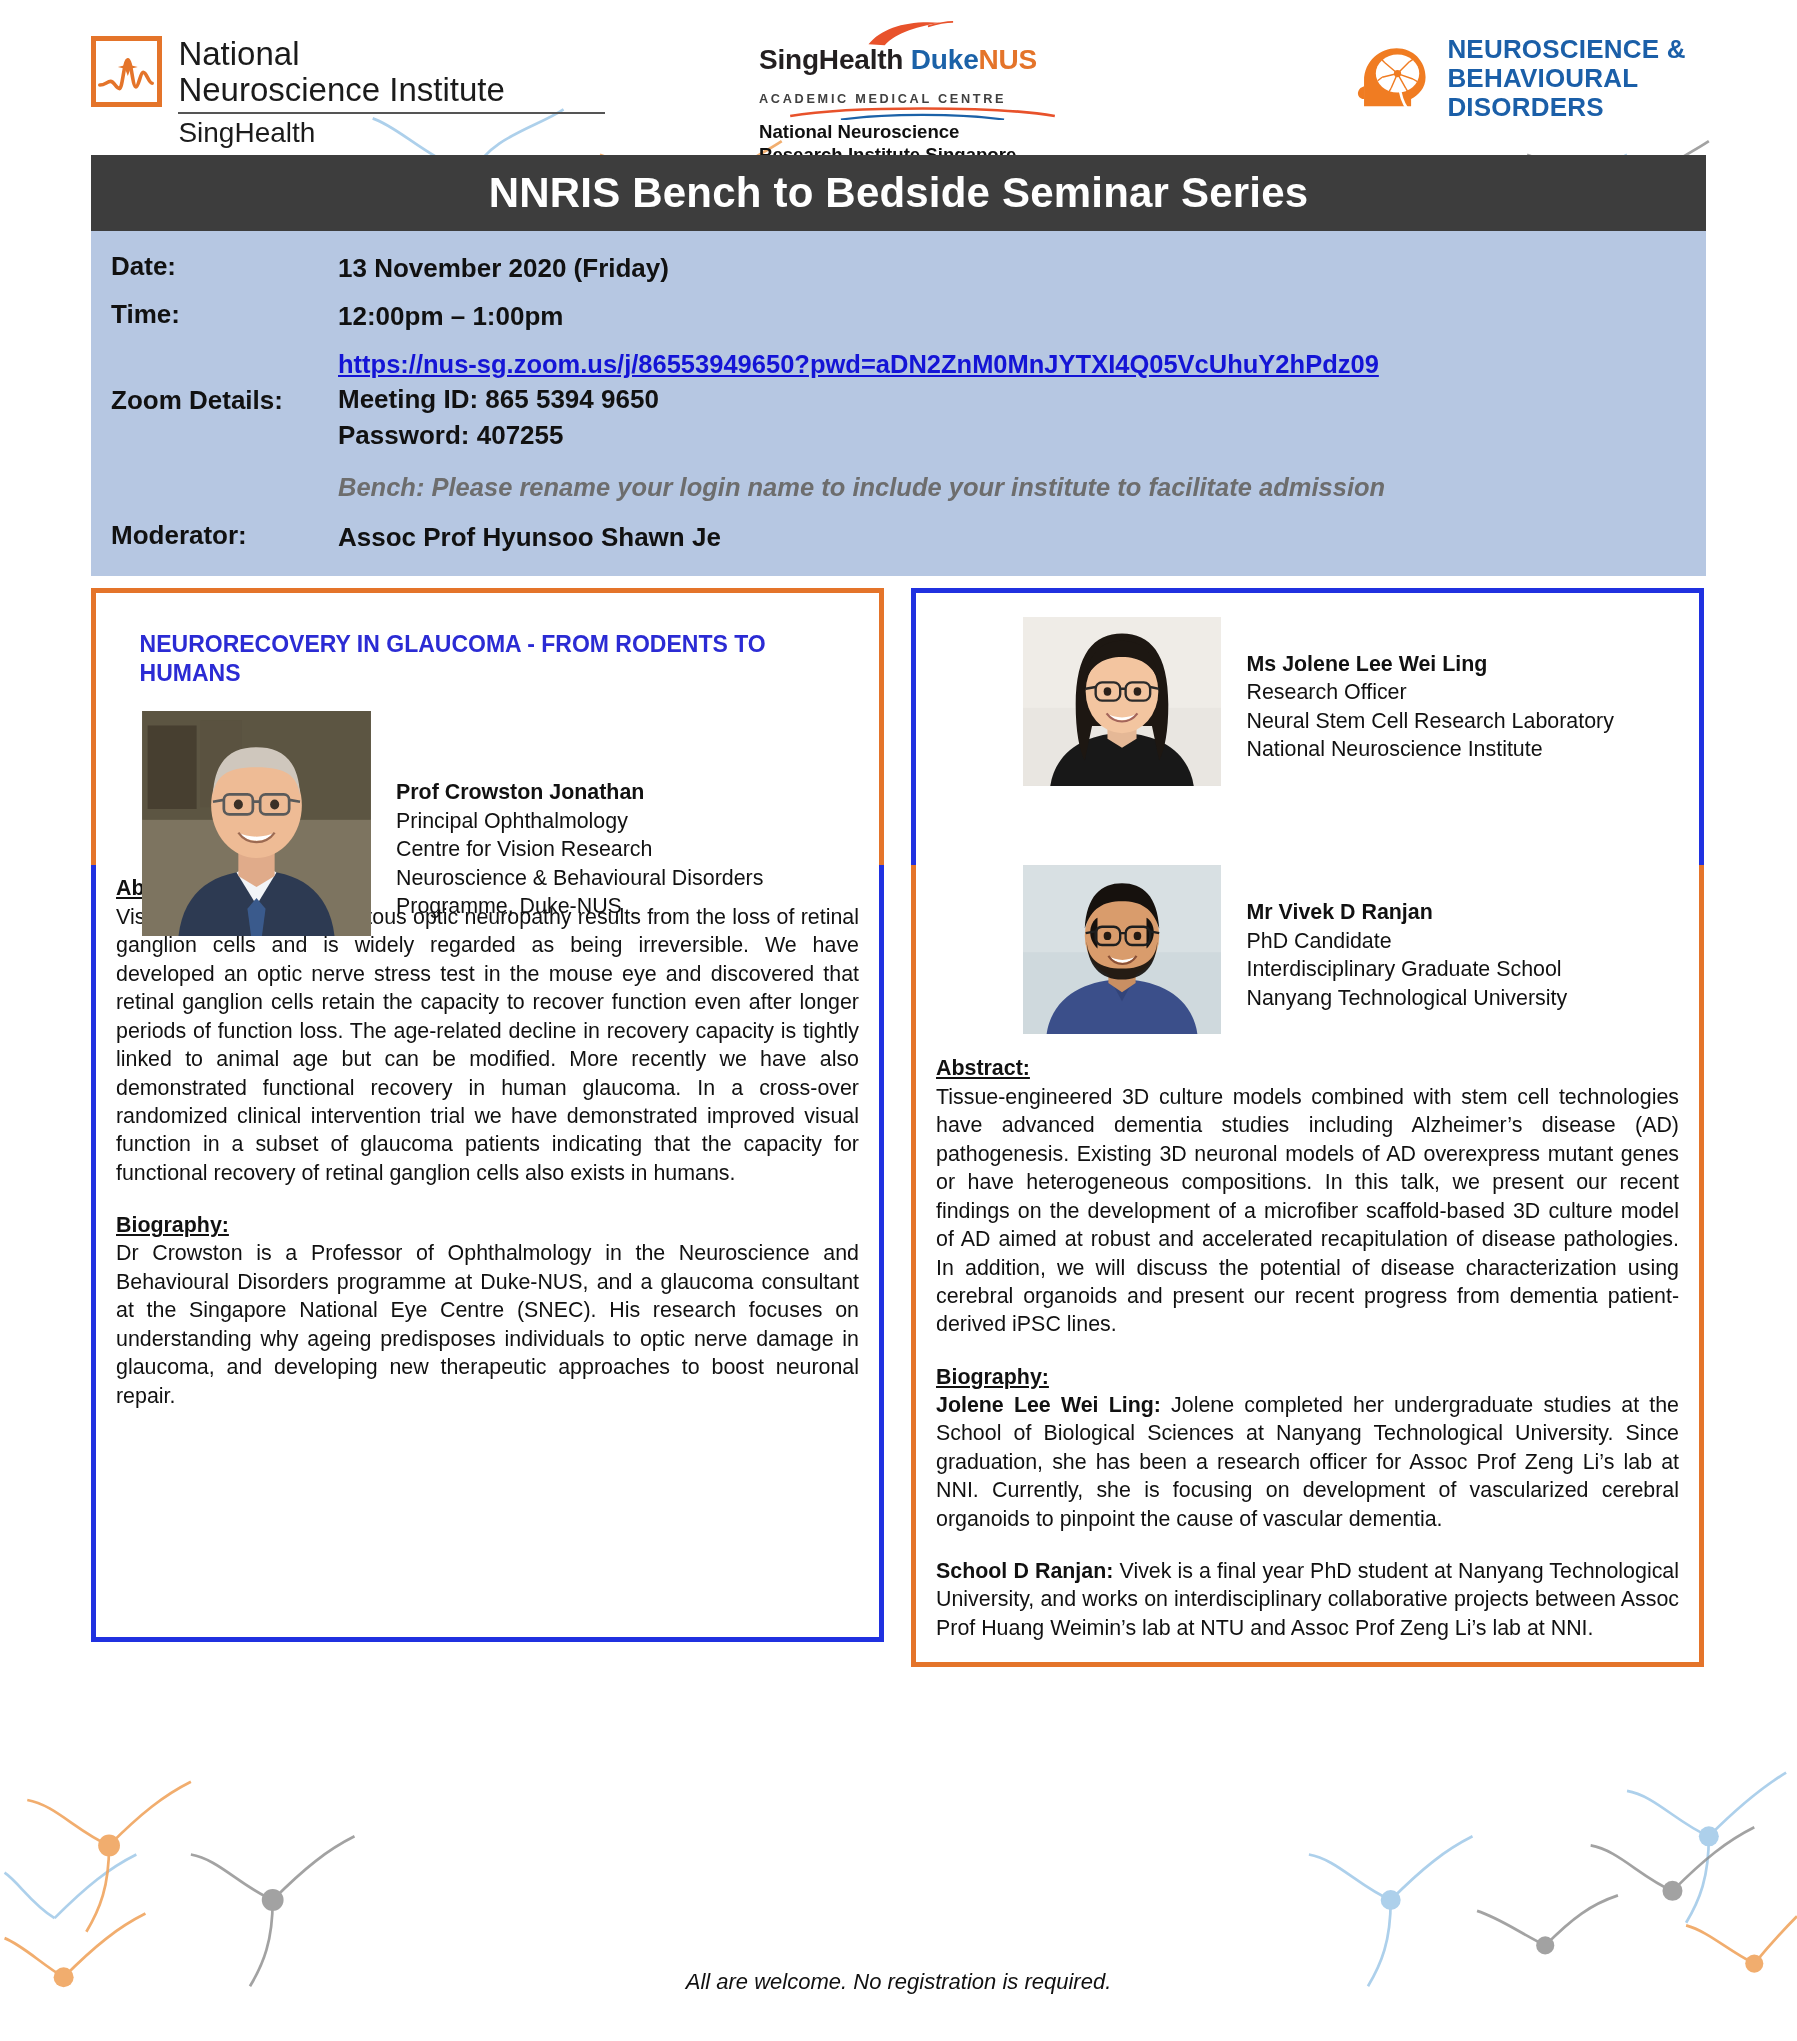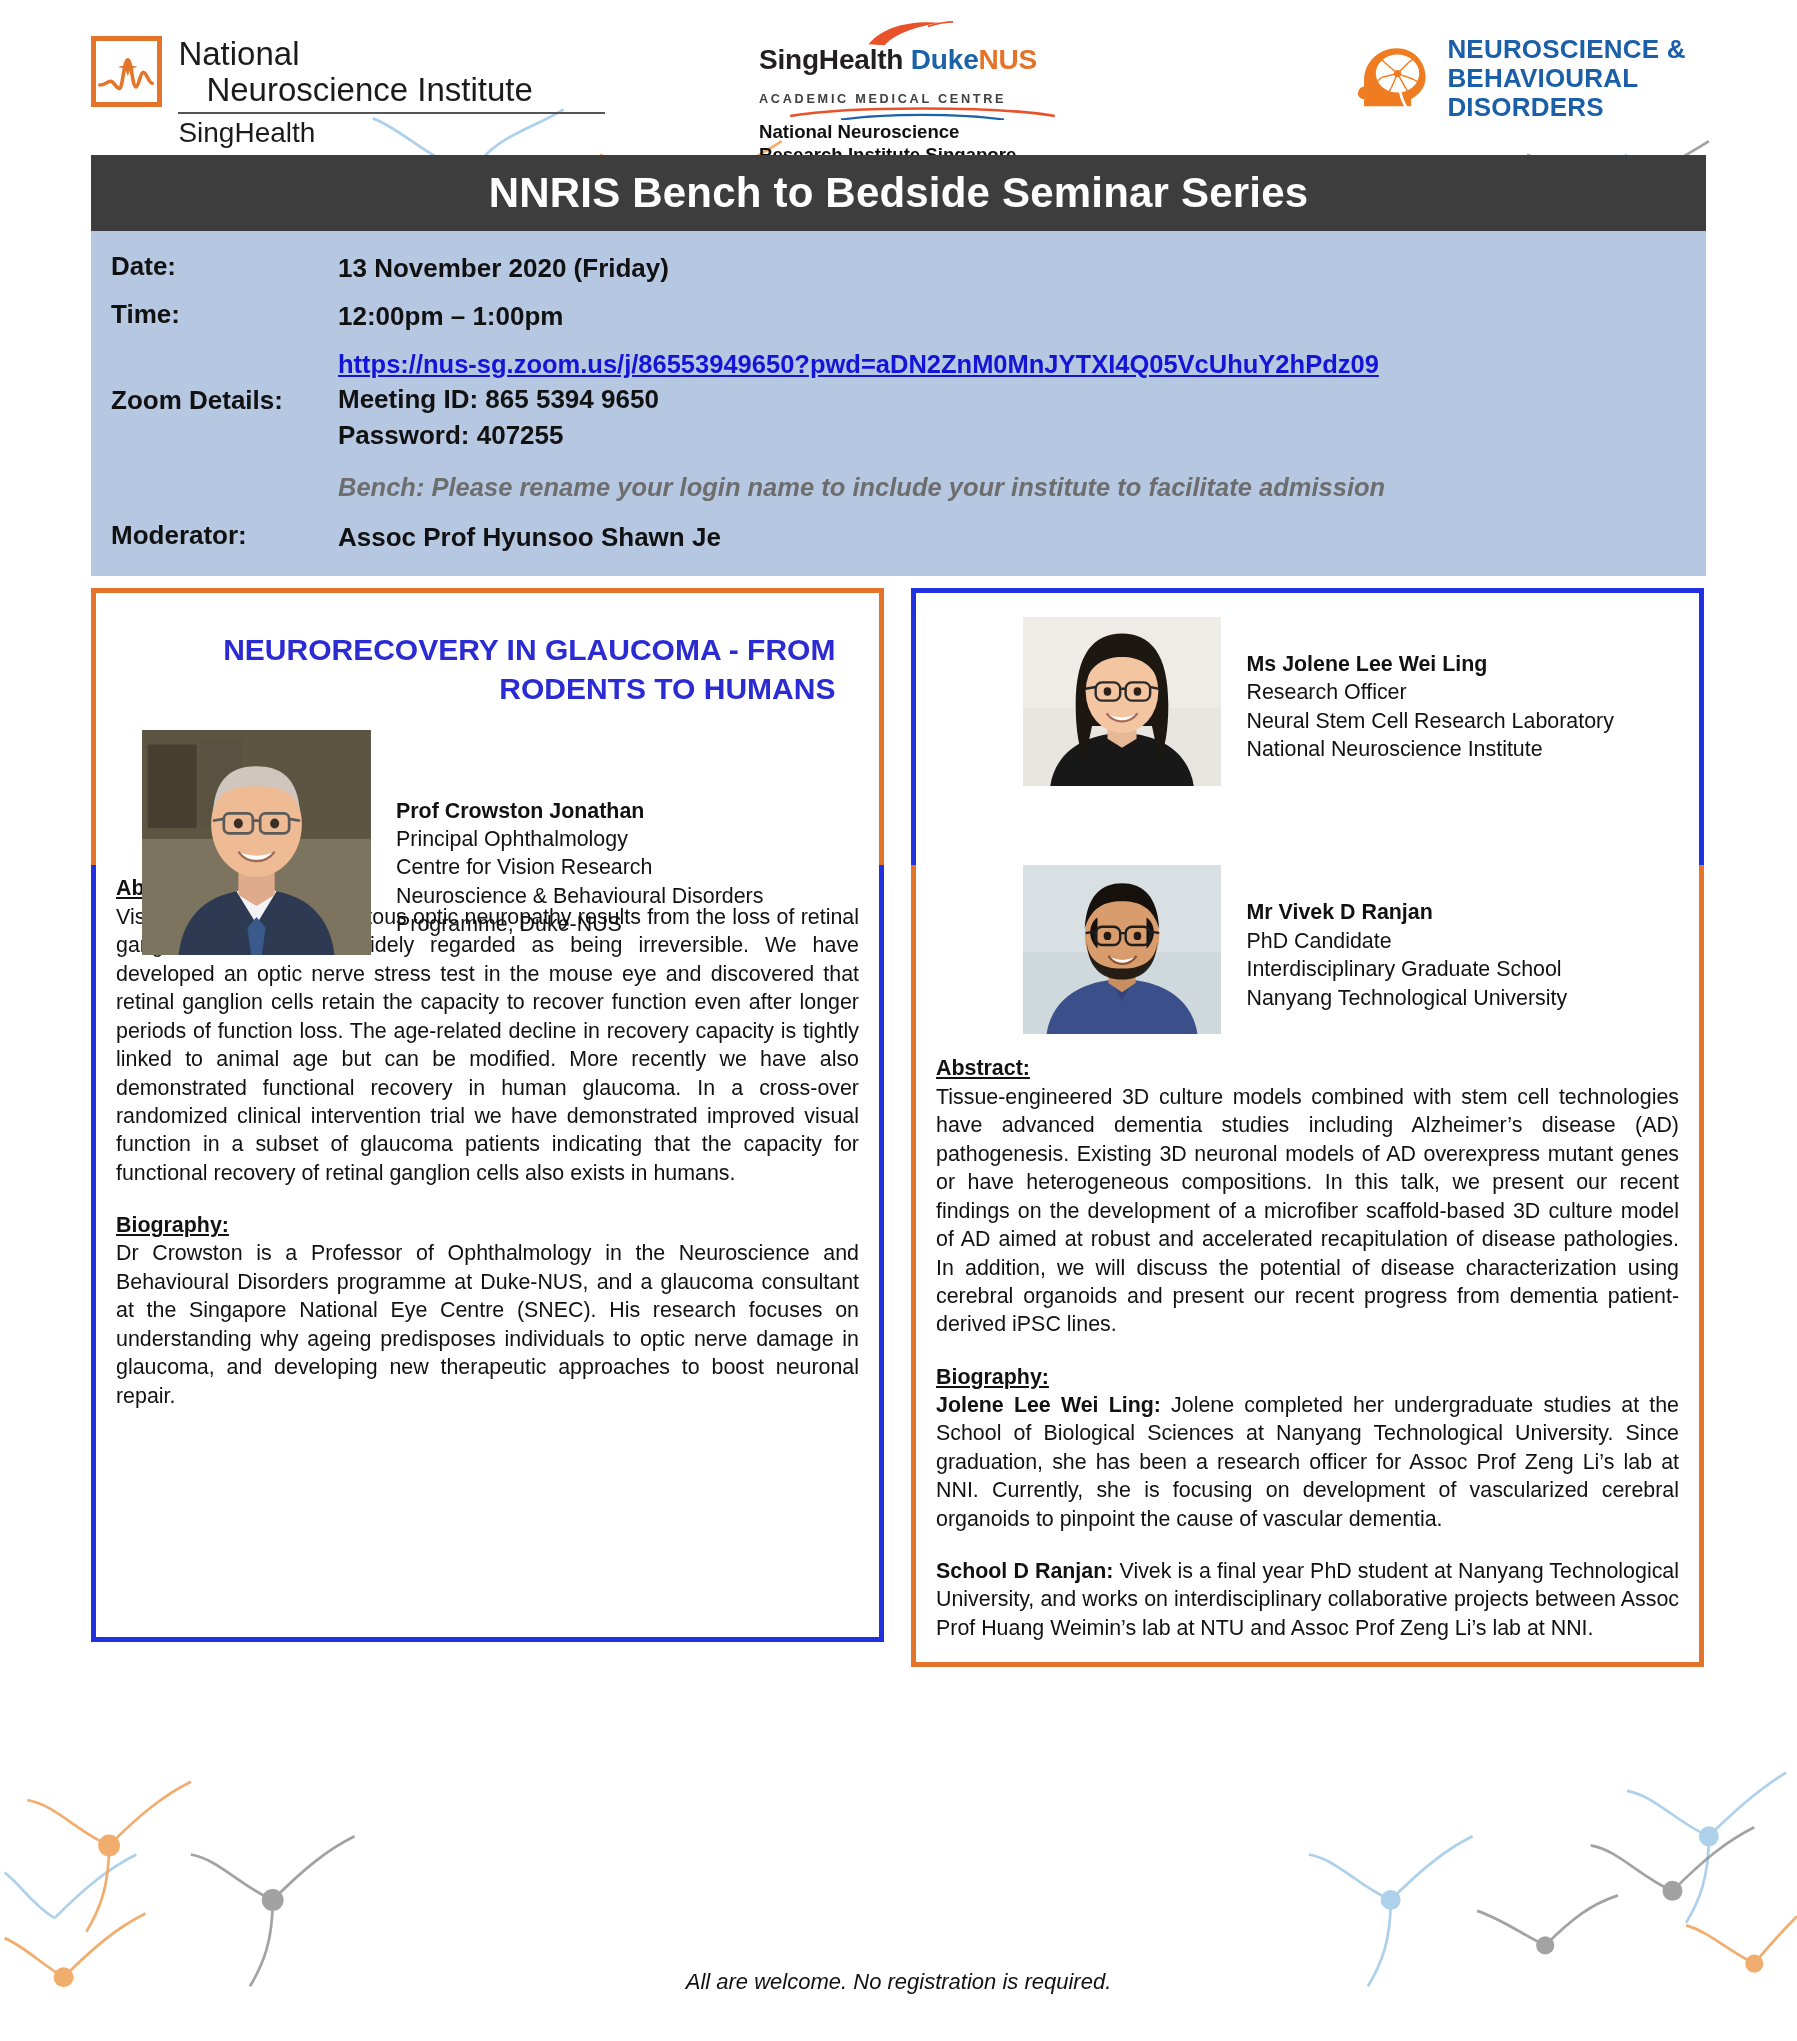--- a/index.html
+++ b/index.html
@@ -13,21 +13,21 @@
   }
   
   .bg-neurons{position:absolute;inset:0;z-index:0;pointer-events:none;}
   
   .header{position:relative;z-index:3;height:155px;display:flex;align-items:center;}
   .logo-nni{position:absolute;left:91px;top:36px;display:flex;align-items:flex-start;}
   .logo-nni .mark{width:71px;height:71px;border:5.5px solid #E4742A;box-sizing:border-box;position:relative;margin-right:16.4px;}
   .logo-nni .mark svg{position:absolute;left:1.8px;top:12.7px;}
   .logo-nni .txt{line-height:1.08;}
   .logo-nni .l1{font-size:33px;color:#1b1b1b;}
-  .logo-nni .l2{font-size:33px;color:#1b1b1b;margin-left:28px;}
+  .logo-nni .l2{font-size:33px;color:#1b1b1b;}
   .logo-nni .rule{height:1.8px;background:#555;margin:4.5px 0 4.5px 0;width:427px;}
   .logo-nni .l3{font-size:28px;color:#1b1b1b;}
 
   .logo-sh{position:absolute;left:759px;top:20px;width:327px;text-align:left;}
   .logo-sh .swoosh{height:23.6px;position:relative;}
   .logo-sh .brandline{font-size:28px;font-weight:bold;letter-spacing:-0.2px;white-space:nowrap;}
   .logo-sh .brandline .sing{color:#231f20;}
   .logo-sh .brandline .duke{color:#1b62a8;}
   .logo-sh .brandline .nus{color:#E4742A;}
   .logo-sh .amc{font-size:12.7px;letter-spacing:2.7px;color:#404040;font-weight:bold;margin-top:16px;}
@@ -53,21 +53,21 @@
 
   
   .columns{position:relative;z-index:3;display:flex;gap:27px;margin:12.7px 91px 0 91px;align-items:flex-start;}
   .col{width:793px;position:relative;background:#fff;}
   
   .box-top{border:5.5px solid #E4742A;border-bottom:none;background:#fff;padding:23.6px 20px 0 20px;box-sizing:border-box;height:277px;}
   .box-bottom{border:5.5px solid #2031e0;border-top:none;background:#fff;padding:9px 20px 20px 20px;box-sizing:border-box;}
   .col-right .box-top{border-color:#2031e0;}
   .col-right .box-bottom{border-color:#E4742A;}
 
-  .talk-title{text-align:right;color:#2b2bd4;font-size:30px;font-weight:bold;line-height:1.3;margin:12.7px 23.6px 22px 23.6px;}
+  .talk-title{text-align:left;color:#2b2bd4;font-size:23px;font-weight:bold;line-height:1.3;margin:12.7px 23.6px 22px 23.6px;}
   .talk-title em{font-style:italic;}
 
   .speaker{display:flex;align-items:flex-start;margin:0 0 0 0;}
   .col-left .speaker{margin-left:25.5px;}
   .col-right .speaker{margin-left:87px;}
   .photo{flex:0 0 auto;background:#d9d9d9;position:relative;overflow:hidden;}
   .photo svg{display:block;}
   .sinfo{margin-left:25.5px;font-size:21.4px;line-height:1.33;color:#111;padding-top:67px;}
   .col-right .sinfo{padding-top:33px;}
   .sinfo .nm{font-weight:bold;}

